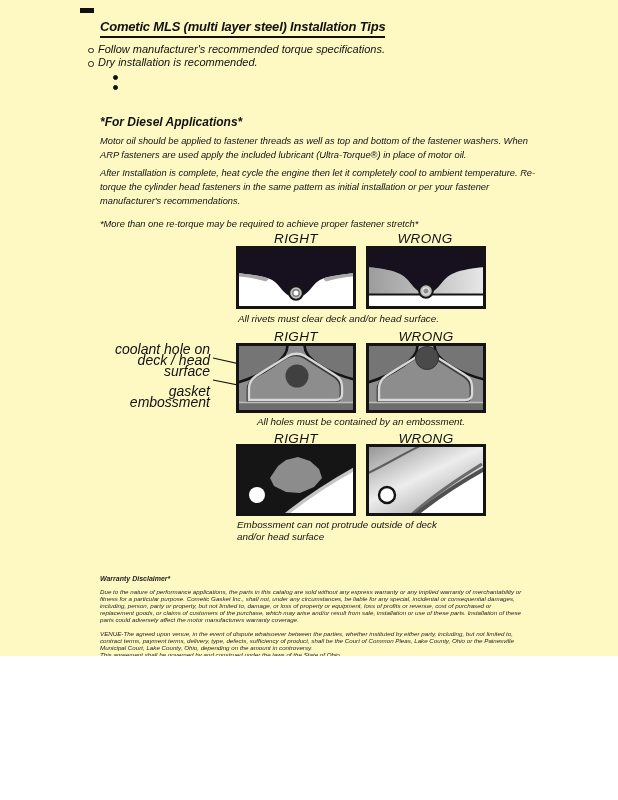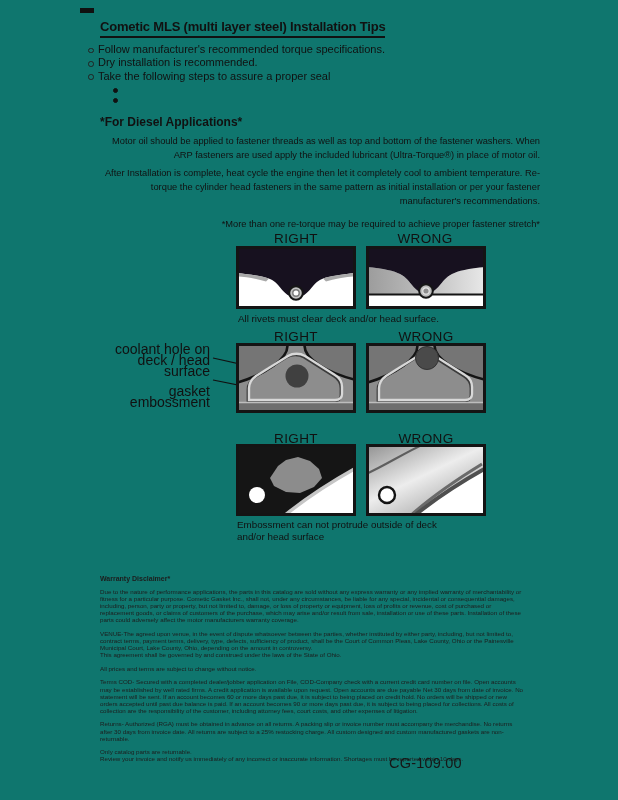--- a/index.html
+++ b/index.html
@@ -1,28 +1,28 @@
 <!DOCTYPE html>
 <html><head>
 <meta charset="utf-8">
 <style>
   html,body{margin:0;padding:0;background:#ffffff;}
-  .page{position:relative;width:618px;height:800px;background:#0f766e;overflow:hidden;
-        font-family:"Liberation Sans",sans-serif;color:#111;}
+  .page{position:relative;width:618px;height:656px;background:#fef9c3;overflow:hidden;
+        font-family:"Liberation Sans",sans-serif;color:#111;font-style:italic;}
   .crop-mark{position:absolute;left:80px;top:8px;width:14px;height:5px;background:#101010;}
   .title{position:absolute;left:100px;top:19px;font-size:13px;font-weight:bold;letter-spacing:-0.2px;
          border-bottom:2px solid #111;padding-bottom:2px;}
   .bullets{position:absolute;left:88px;top:43px;width:480px;}
   .b-row{display:flex;align-items:flex-start;font-size:11px;line-height:13.4px;}
   .b-row .mk{flex:0 0 auto;margin-top:4.6px;width:3.5px;height:3.5px;border:1px solid #222;
              border-radius:50%;margin-right:4.5px;background:transparent;}
   .b-row.lvl2{margin-left:25px;}
   .b-row.lvl2 .mk{background:#111;border-color:#111;width:3px;height:3px;margin-top:5px;}
   .diesel-h{position:absolute;left:100px;top:115px;font-size:12px;font-weight:bold;}
-  .para{position:absolute;left:100px;width:440px;font-size:9.3px;line-height:13.8px;text-align:right;}
+  .para{position:absolute;left:100px;width:440px;font-size:9.3px;line-height:13.8px;}
   #p1{top:135px}#p2{top:167px}#p3{top:218px}
   .fig-h{position:absolute;width:120px;text-align:center;font-size:13.5px;letter-spacing:0.4px;}
   .panel{position:absolute;width:120px;}
   .panel svg{display:block;}
   .caption{position:absolute;font-size:9.8px;line-height:12px;}
   .f2label{position:absolute;left:108px;width:102px;text-align:right;font-size:14px;line-height:10.8px;}
   .leader{position:absolute;left:130px;top:340px;}
   .warranty{position:absolute;left:100px;top:575px;width:424px;color:#1d1d1d;}
   .warranty h4{margin:0 0 6px 0;font-size:7px;}
   .warranty p{margin:0 0 6.5px 0;font-size:6.2px;line-height:7.1px;white-space:pre-line;}
@@ -38,24 +38,20 @@
   <div class="title">Cometic MLS (multi layer steel) Installation Tips</div>
 
   <div class="bullets">
     <div class="b-row lvl1">
       <span class="mk"></span>
       <span>Follow manufacturer's recommended torque specifications.</span>
     </div>
     <div class="b-row lvl1">
       <span class="mk"></span>
       <span>Dry installation is recommended.</span>
-    </div>
-    <div class="b-row lvl1">
-      <span class="mk"></span>
-      <span>Take the following steps to assure a proper seal</span>
     </div>
     <div class="b-row lvl2">
       <span class="mk"></span>
     </div>
     <div class="b-row lvl2">
       <span class="mk"></span>
     </div>
   </div>
 
   <div class="diesel-h">*For Diesel Applications*</div>
@@ -138,20 +134,21 @@
       <path d="M69,0 C65,15 92,30 120,37" stroke="#141414" stroke-width="2.6" fill="none"></path>
       <path d="M13,57 V45 C13,40 16,36 20,33 L52,13 C57,10 64,10 69,13 L99,32 C104,35 106,39 106,44 V51 C106,55 103,57 99,57 Z" fill="none" stroke="#3b3b3b" stroke-width="2.4" transform="translate(-1.2,1.2)"></path>
       <path d="M13,57 V45 C13,40 16,36 20,33 L52,13 C57,10 64,10 69,13 L99,32 C104,35 106,39 106,44 V51 C106,55 103,57 99,57 Z" fill="none" stroke="#d8d8d8" stroke-width="2.4"></path>
       <circle cx="61" cy="15" r="11.5" fill="#4a4a4a" stroke="#333" stroke-width="1"></circle>
       <line x1="0" y1="59.5" x2="120" y2="59.5" stroke="#bdbdbd" stroke-width="1.6"></line>
       <rect x="0" y="60.5" width="120" height="9.5" fill="#6e6e6e"></rect>
       <rect x="1.5" y="1.5" width="117" height="67" fill="none" stroke="#141414" stroke-width="3"></rect>
     </svg>
   </div>
 
+  <div class="caption" style="left:236px;top:416px;width:250px;text-align:center;">All holes must be contained by an embossment.</div>
 
   <div class="fig-h" style="left:236px;top:431px;">RIGHT</div>
   <div class="fig-h" style="left:366px;top:431px;">WRONG</div>
 
   <div class="panel" style="left:236px;top:444px;">
     <svg width="120" height="72" viewBox="0 0 120 72">
       <rect width="120" height="72" fill="#ffffff"></rect>
       <path d="M0,0 H120 V24 C95,38 70,54 48,72 L0,72 Z" fill="#151515"></path>
       <path d="M120,24 C95,38 70,54 48,72" stroke="#c6c6c6" stroke-width="3.5" fill="none"></path>
       <path d="M34,34 L42,22 L50,16 L62,13 L74,17 L83,25 L86,34 L78,43 L64,49 L50,48 L38,42 Z" fill="#8c8c8c"></path>

